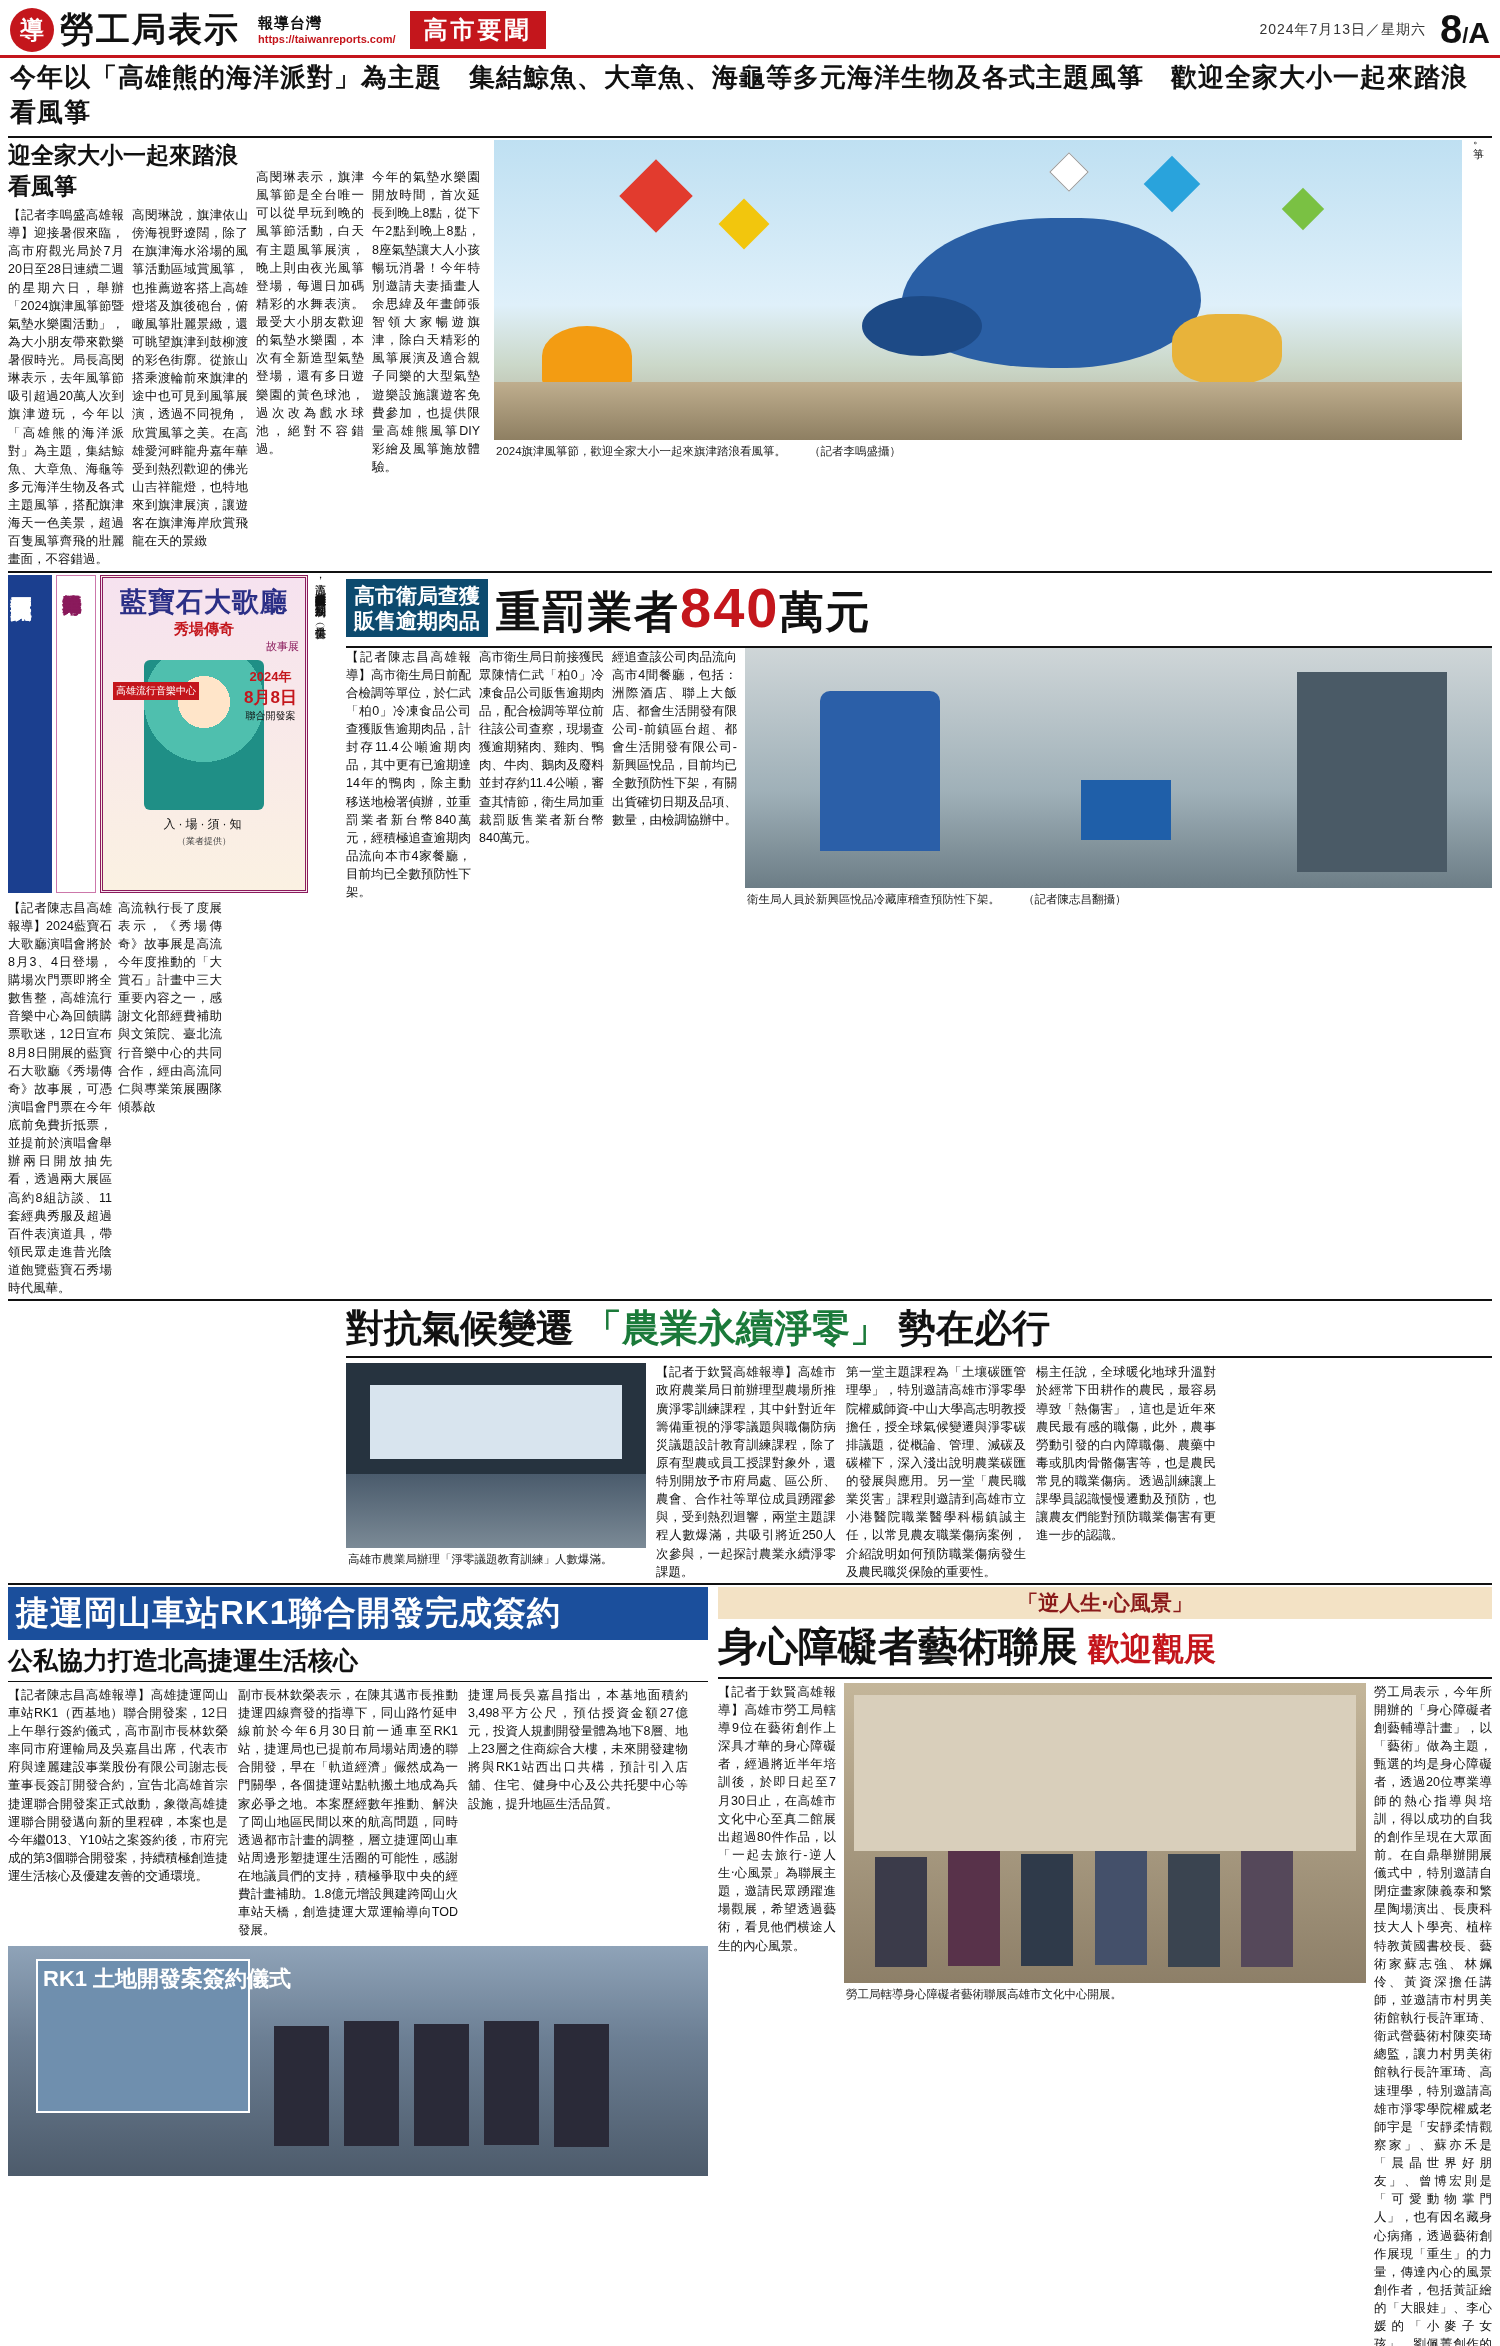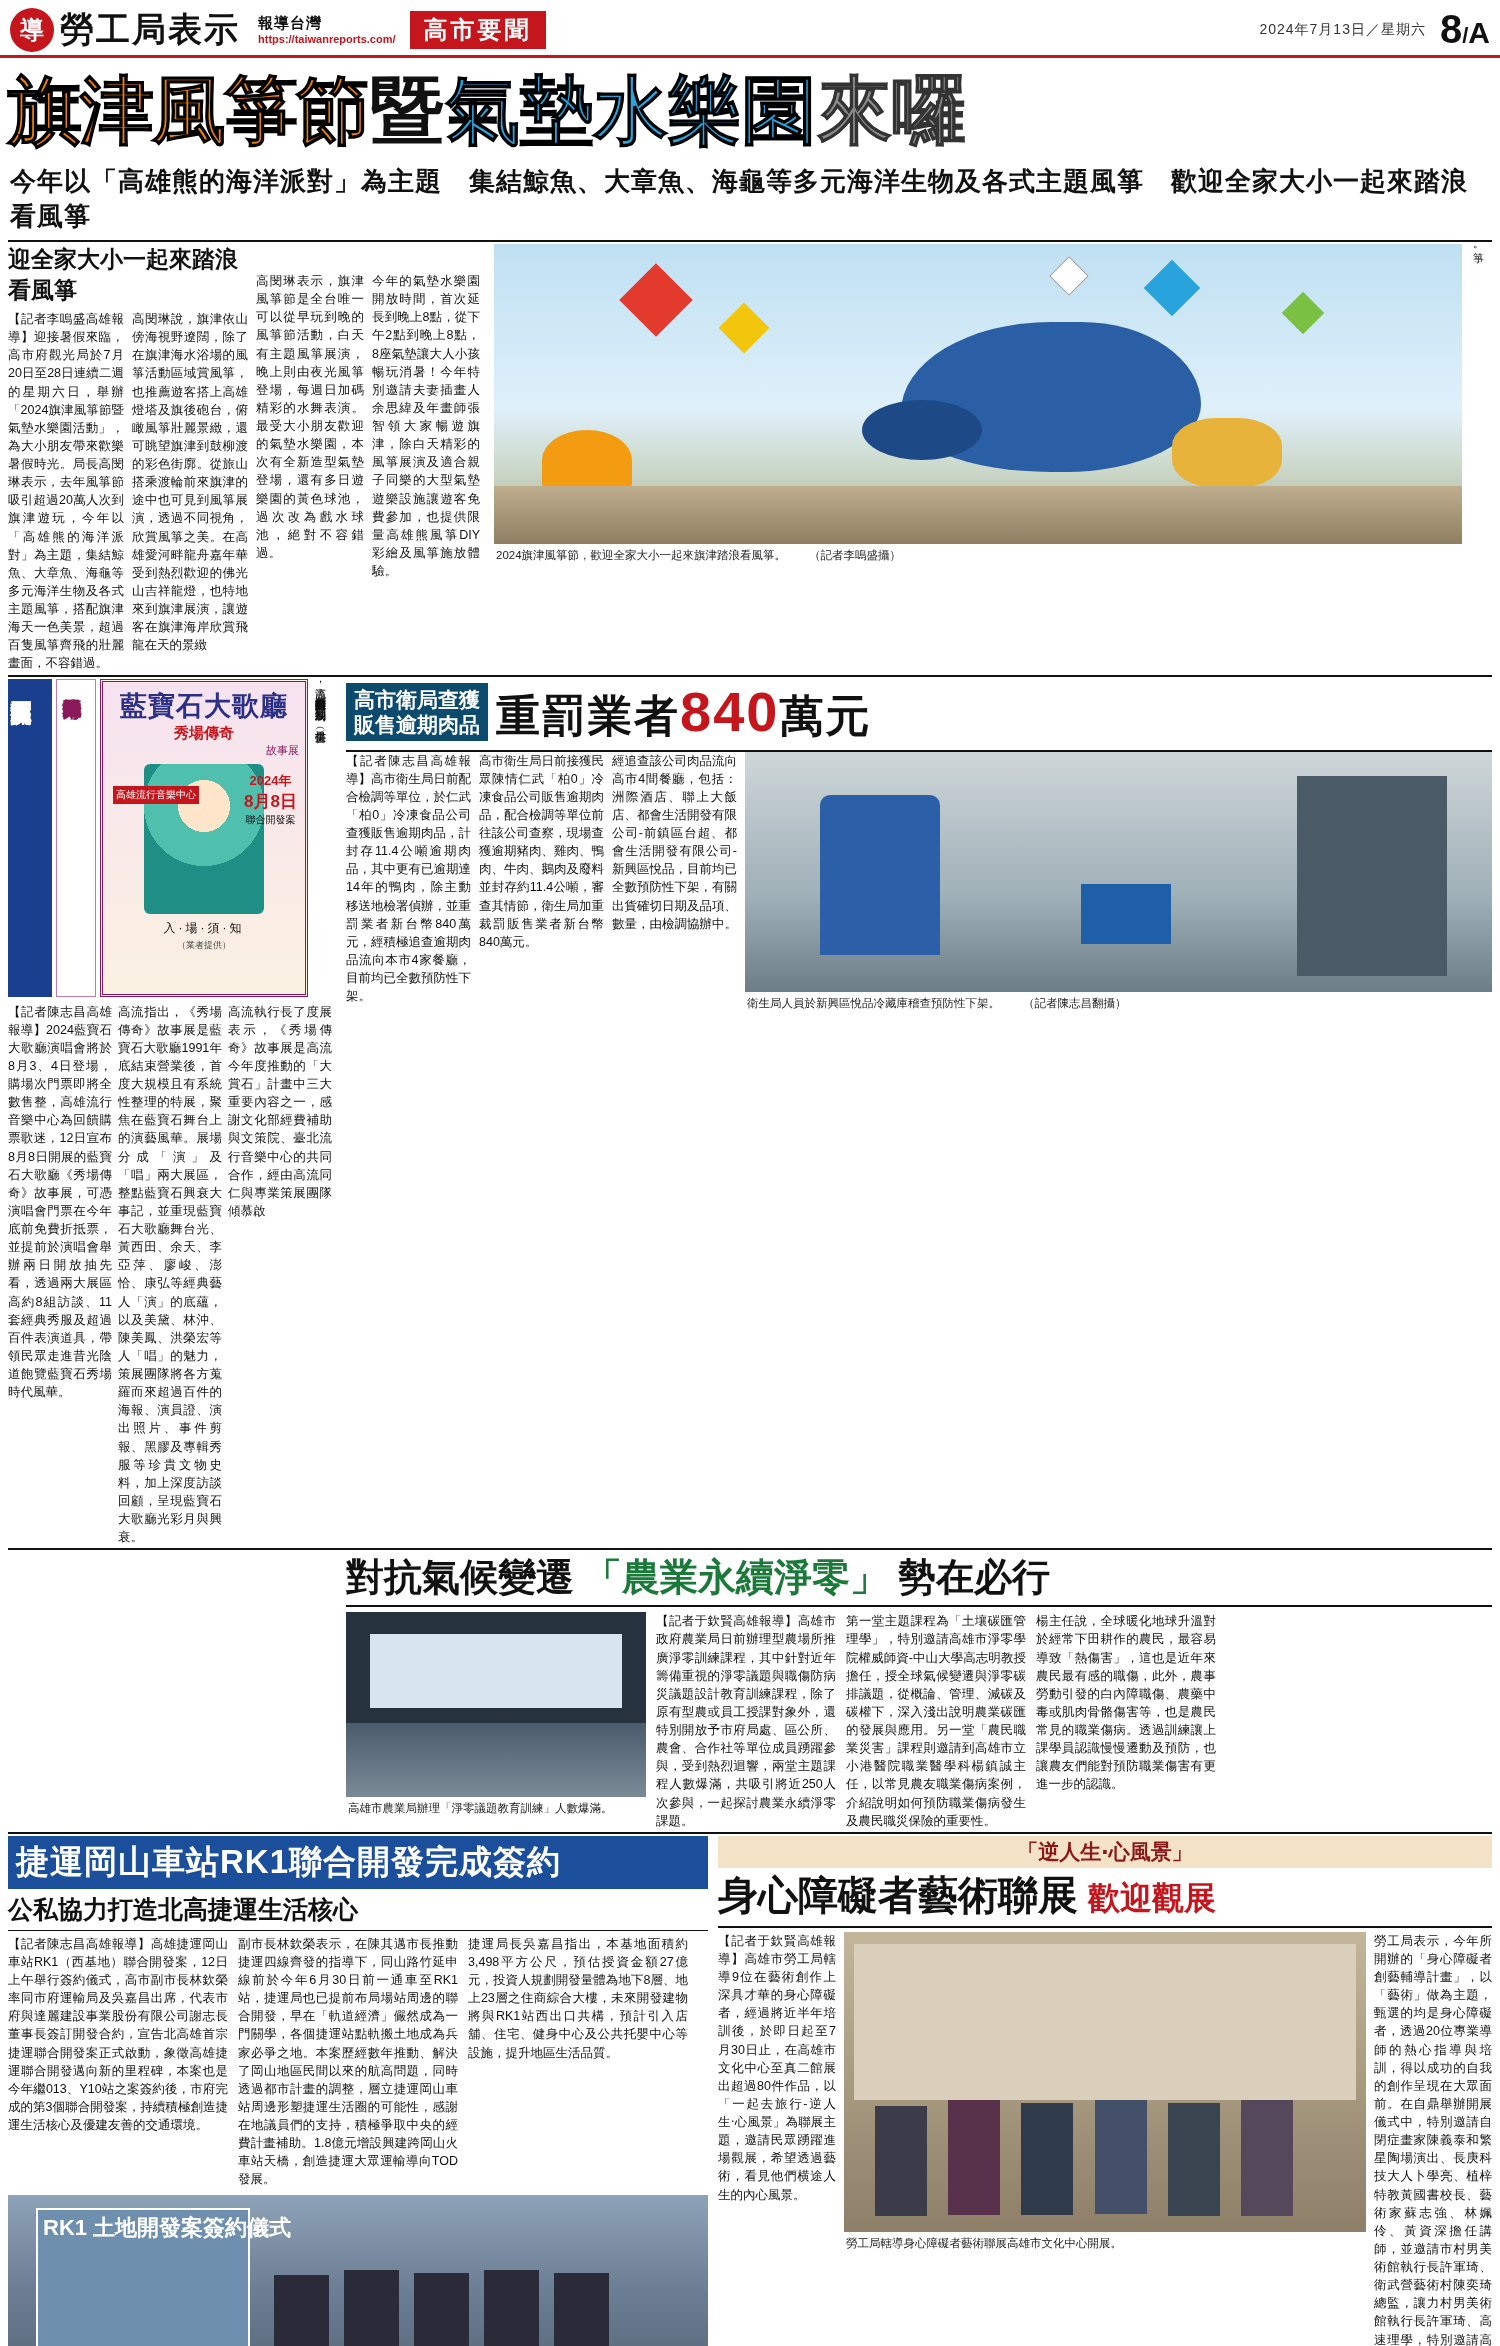--- a/index.html
+++ b/index.html
@@ -61,26 +61,20 @@
       <div class="cn">報導台灣</div>
       <div class="url">https://taiwanreports.com/</div>
     </div>
     <div class="mh-section">高市要聞</div>
     <div class="mh-date">2024年7月13日／星期六</div>
     <div class="mh-page">
       <span>8</span><span class="slash">/</span><span style="font-size:30px">A</span>
     </div>
   </div>
 
-  <div class="headline">
-    <span class="hl-o">旗津風箏節</span>
-    <span class="hl-k">暨</span>
-    <span class="hl-b">氣墊水樂園</span>
-    <span class="hl-g">來囉</span>
-  </div>
   <div class="subhead">今年以「高雄熊的海洋派對」為主題　集結鯨魚、大章魚、海龜等多元海洋生物及各式主題風箏　歡迎全家大小一起來踏浪看風箏</div>
   <div class="rule"></div>
 
   <div class="flexrow sec" style="gap:8px;align-items:flex-start;">
     <div style="width:240px;">
       <div style="font-size:23px;font-weight:bold;margin-bottom:4px;">迎全家大小一起來踏浪看風箏</div>
       <div class="flexrow" style="gap:8px;">
         <div class="body-text" style="width:116px;">【記者李嗚盛高雄報導】迎接暑假來臨，高市府觀光局於7月20日至28日連續二週的星期六日，舉辦「2024旗津風箏節暨氣墊水樂園活動」，為大小朋友帶來歡樂暑假時光。局長高閔琳表示，去年風箏節吸引超過20萬人次到旗津遊玩，今年以「高雄熊的海洋派對」為主題，集結鯨魚、大章魚、海龜等多元海洋生物及各式主題風箏，搭配旗津海天一色美景，超過百隻風箏齊飛的壯麗畫面，不容錯過。</div>
         <div class="body-text" style="width:116px;">高閔琳說，旗津依山傍海視野遼闊，除了在旗津海水浴場的風箏活動區域賞風箏，也推薦遊客搭上高雄燈塔及旗後砲台，俯瞰風箏壯麗景緻，還可眺望旗津到鼓柳渡的彩色街廓。從旅山搭乘渡輪前來旗津的途中也可見到風箏展演，透過不同視角，欣賞風箏之美。在高雄愛河畔龍舟嘉年華受到熱烈歡迎的佛光山吉祥龍燈，也特地來到旗津展演，讓遊客在旗津海岸欣賞飛龍在天的景緻</div>
       </div>
@@ -138,21 +132,20 @@
           <div style="position:absolute;left:10px;top:104px;font-size:10px;background:#c4161c;color:#fff;padding:2px 3px;">高雄流行音樂中心</div>
           <div style="text-align:center;font-size:12px;letter-spacing:3px;margin-top:4px;">入·場·須·知</div>
           <div style="font-size:9px;text-align:center;color:#444;margin-top:2px;">（業者提供）</div>
         </div>
         <div style="width:26px;">
           <div class="vtext tiny" style="height:290px;">高流，八月推出藍寶石大歌廳秀場傳奇故事展，展期採預約制。　（業苦提供）</div>
         </div>
       </div>
       <div class="flexrow" style="gap:6px;margin-top:6px;">
         <div class="body-text" style="width:104px;">【記者陳志昌高雄報導】2024藍寶石大歌廳演唱會將於8月3、4日登場，購場次門票即將全數售整，高雄流行音樂中心為回饋購票歌迷，12日宣布8月8日開展的藍寶石大歌廳《秀場傳奇》故事展，可憑演唱會門票在今年底前免費折抵票，並提前於演唱會舉辦兩日開放抽先看，透過兩大展區高約8組訪談、11套經典秀服及超過百件表演道具，帶領民眾走進昔光陰道飽覽藍寶石秀場時代風華。</div>
-        <div class="body-text" style="width:104px;">高流指出，《秀場傳奇》故事展是藍寶石大歌廳1991年底結束營業後，首度大規模且有系統性整理的特展，聚焦在藍寶石舞台上的演藝風華。展場分成「演」及「唱」兩大展區，整點藍寶石興衰大事記，並重現藍寶石大歌廳舞台光、黃西田、余天、李亞萍、廖峻、澎恰、康弘等經典藝人「演」的底蘊，以及美黛、林沖、陳美鳳、洪榮宏等人「唱」的魅力，策展團隊將各方蒐羅而來超過百件的海報、演員證、演出照片、事件剪報、黑膠及專輯秀服等珍貴文物史料，加上深度訪談回顧，呈現藍寶石大歌廳光彩月與興衰。</div>
         <div class="body-text" style="width:104px;">高流執行長了度展表示，《秀場傳奇》故事展是高流今年度推動的「大賞石」計畫中三大重要內容之一，感謝文化部經費補助與文策院、臺北流行音樂中心的共同合作，經由高流同仁與專業策展團隊傾慕啟</div>
       </div>
     </div>
 
     <div style="flex:1;">
       <div class="flexrow" style="align-items:center;gap:8px;border-bottom:2px solid #111;padding-bottom:4px;">
         <div class="redbar" style="padding:4px 8px;font-size:21px;line-height:1.2;">
           <div>高市衛局查獲</div>
           <div>販售逾期肉品</div>
         </div>

